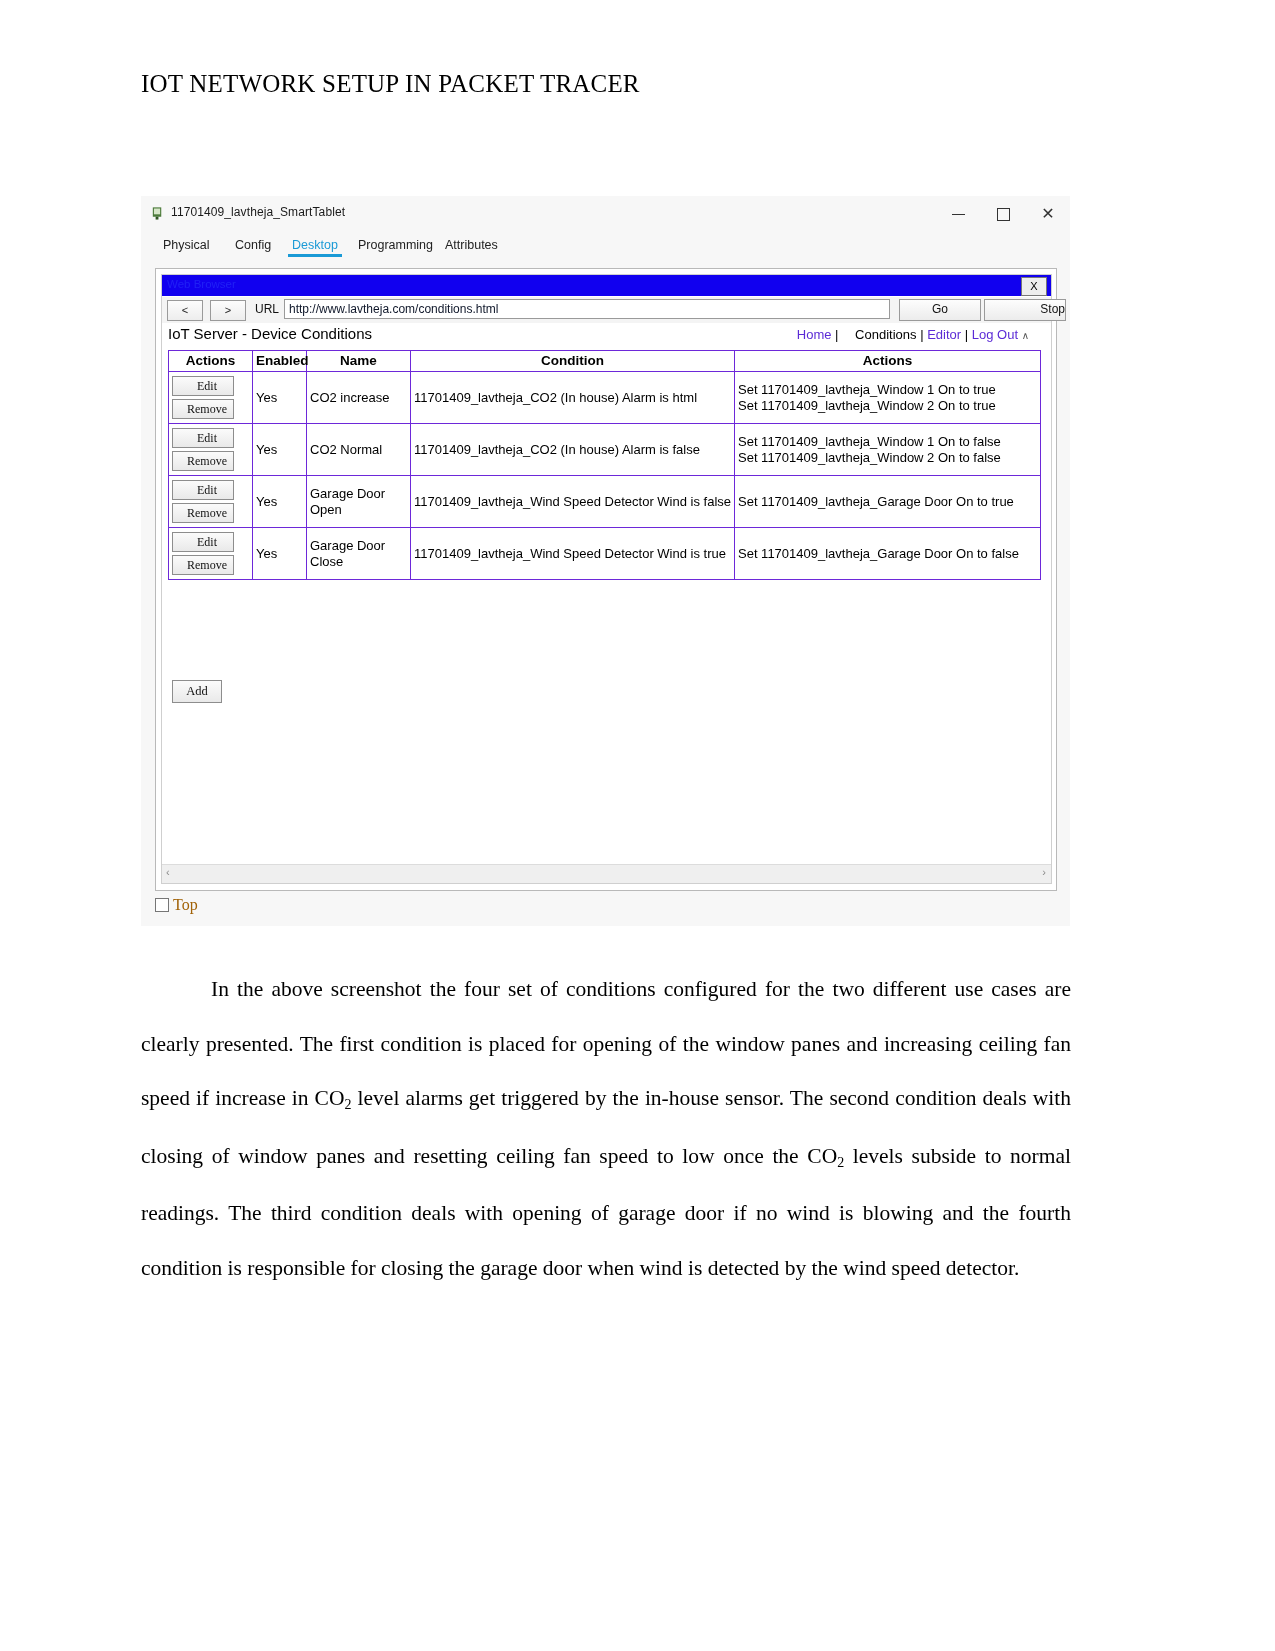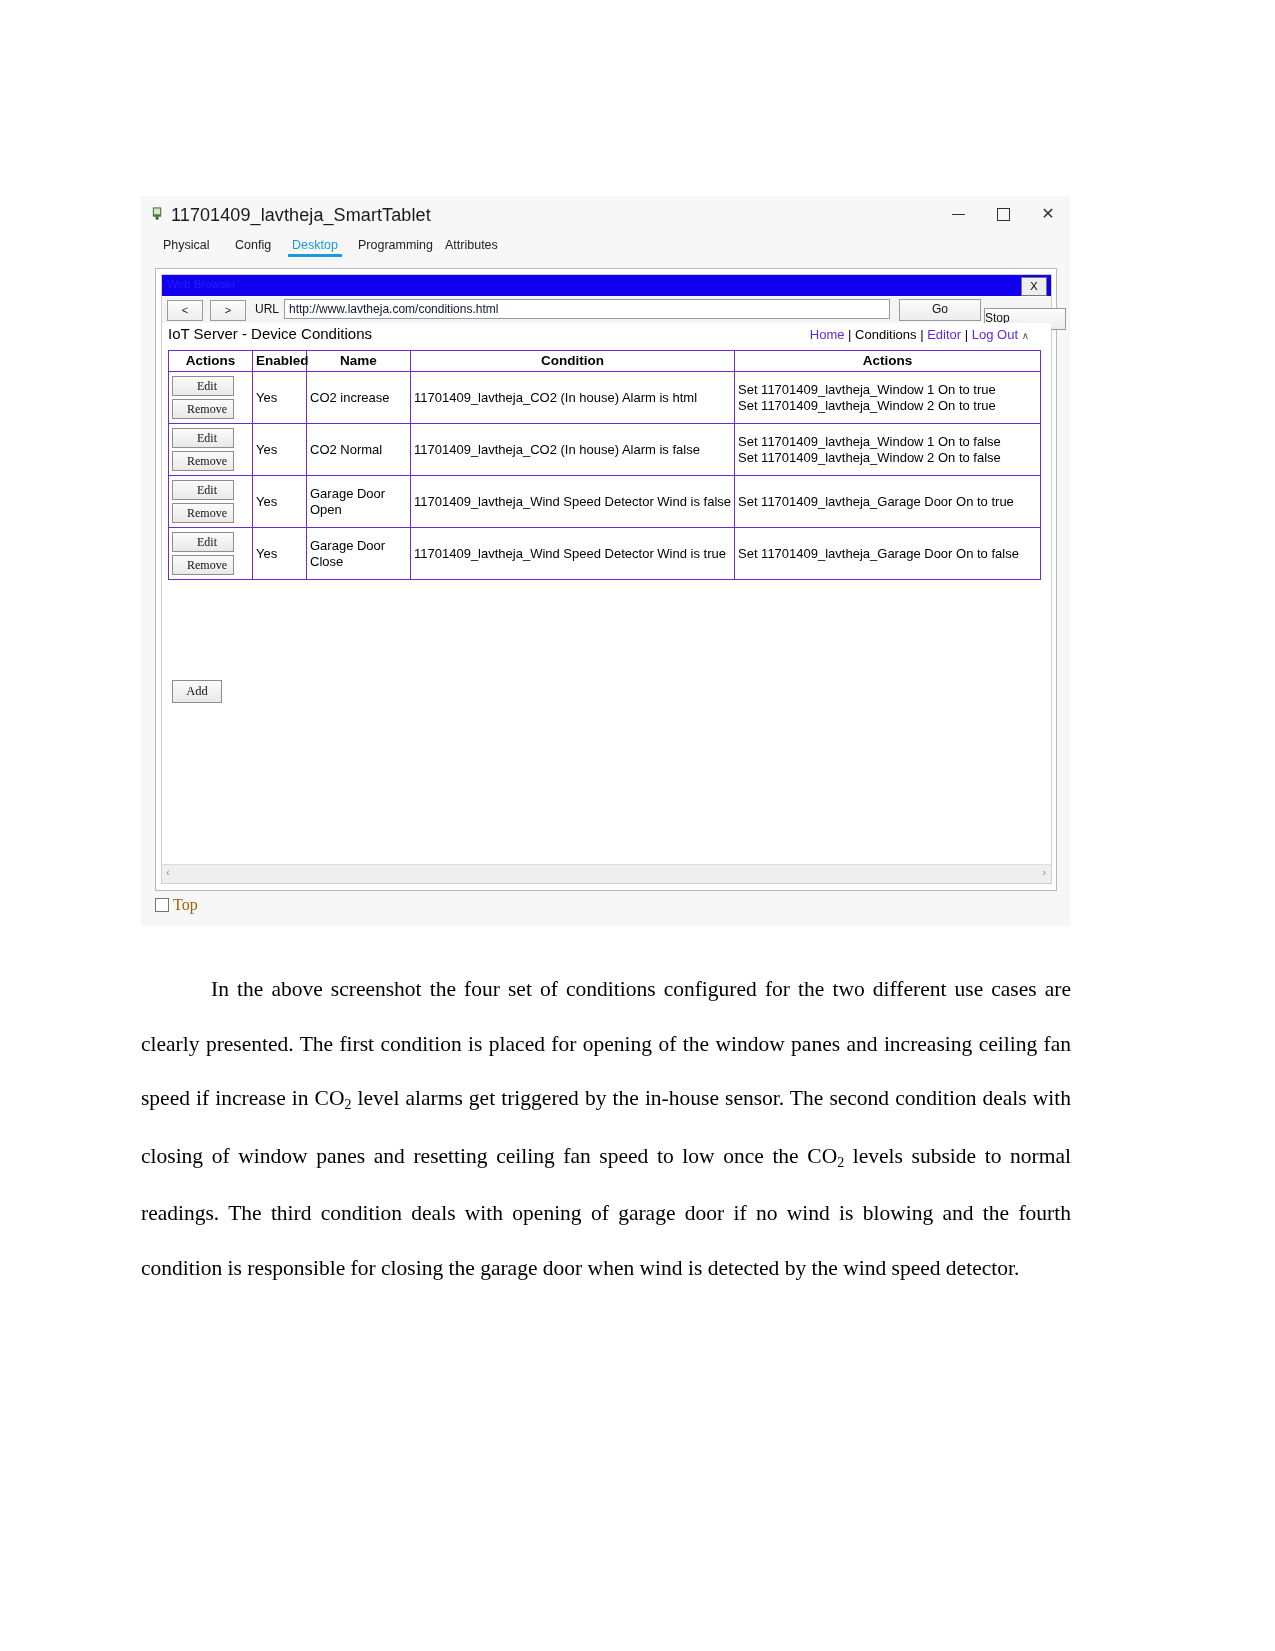--- a/index.html
+++ b/index.html
@@ -70,21 +70,21 @@
     background: #f7f7f7;
   }
   .tb-icon {
     position: absolute;
     left: 9px; top: 9px;
     width: 15px; height: 16px;
   }
   .tb-title {
     position: absolute;
     left: 30px; top: 9px;
-    font-size: 18px;
+    font-size: 12px;
     color: #1a1a1a;
     letter-spacing: .1px;
     white-space: nowrap;
     text-align: center;
   }
   .win-btn {
     position: absolute;
     top: 6px;
     width: 34px; height: 24px;
     color: #333;
@@ -214,26 +214,26 @@
     width: 80px; height: 20px;
     background: linear-gradient(#fdfdfd, #ececec);
     border: 1px solid #9a9a9a;
     font-size: 12px;
     text-align: center;
     line-height: 19px;
     color: #111;
   }
   .btn-stop {
     position: absolute;
-    left: 822px; top: 11px;
+    left: 822px; top: 2px;
     width: 80px; height: 20px;
     background: linear-gradient(#fdfdfd, #ececec);
     border: 1px solid #9a9a9a;
     font-size: 12px;
-    text-align: left;
+    text-align: right;
     line-height: 19px;
     color: #111;
   }
 
   
   .page-area {
     position: absolute;
     left: 0; top: 48px;
     width: 889px;
     height: 560px;
@@ -254,20 +254,21 @@
     font-family: "Liberation Sans", sans-serif;
     color: #000;
     white-space: nowrap;
   }
   .page-links a {
     color: #5b2bd6;
     text-decoration: none;
   }
   .page-links a.current {
     color: #000;
+    margin-left: 13px;
   }
   .links-caret {
     color: #555;
     font-size: 10px;
   }
 
   table.cond {
     position: absolute;
     left: 6px;
     top: 27px;
@@ -376,20 +377,21 @@
     vertical-align: baseline;
     position: relative;
     top: 4px;
   }
 </style>
 </head>
 <body>
 
 <div class="page">
 
+  <div class="doc-title">IOT NETWORK SETUP IN PACKET TRACER</div>
 
 
   <div class="shot">
     <div class="shot-window">
 
       <div class="titlebar">
         <svg class="tb-icon" viewBox="0 0 16 16">
           <rect x="3" y="2" width="9" height="10" fill="#4b7a3a"></rect>
           <rect x="4.2" y="3.2" width="6.6" height="6.2" fill="#d6e6c8"></rect>
           <rect x="6" y="12" width="3" height="3" fill="#2f5522"></rect>

